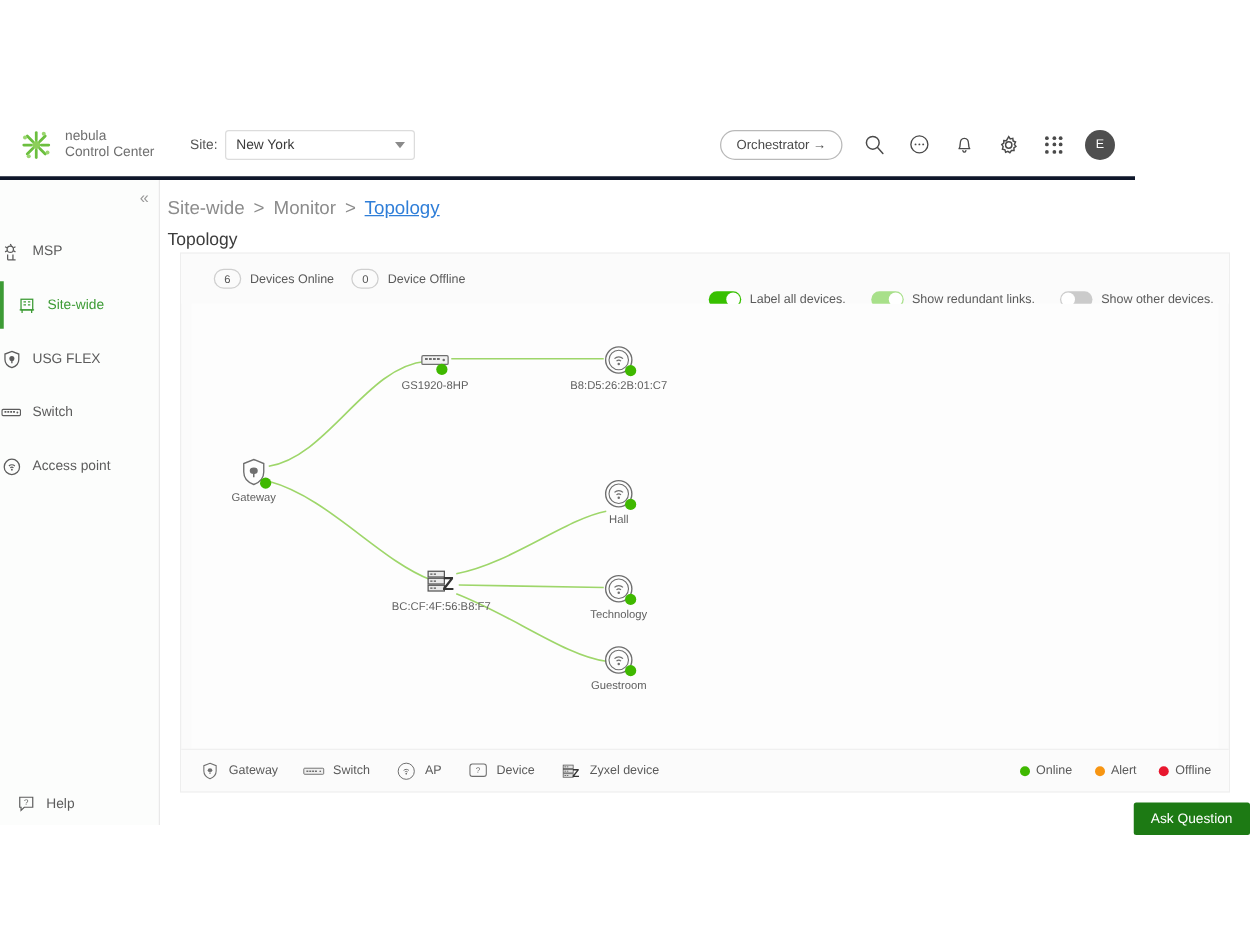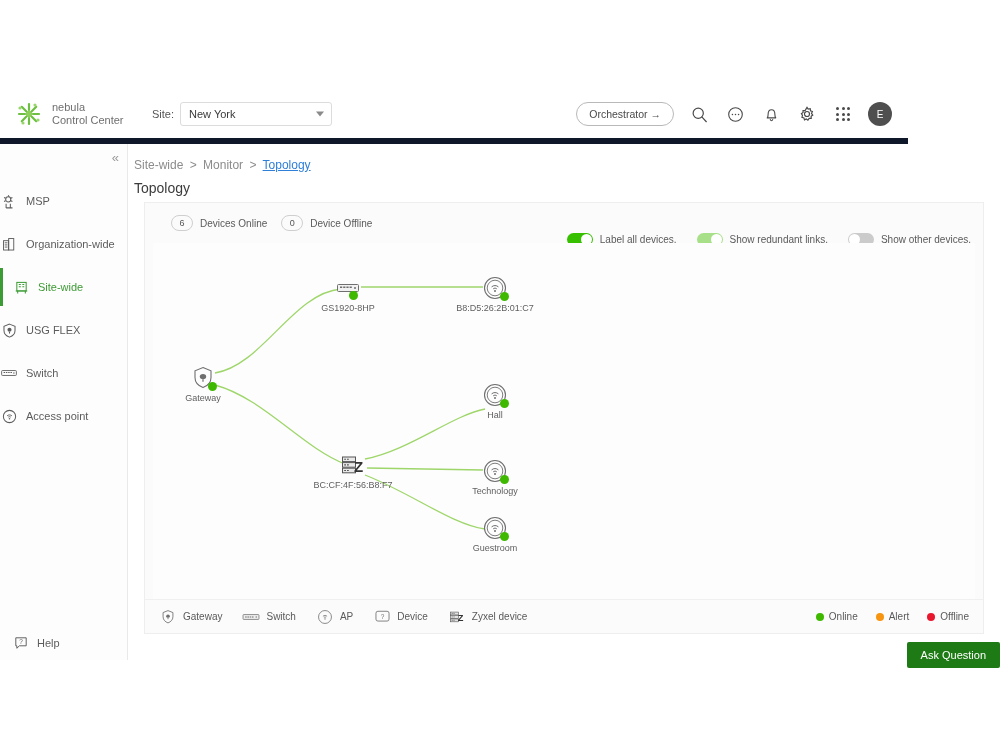--- a/index.html
+++ b/index.html
@@ -15,21 +15,21 @@
     left: 0; top: 90px;
     width: 1000px; height: 570px;
     background: #ffffff;
   }
 
   
   .header {
     position: absolute; left: 0; top: 0;
     width: 908px; height: 54px;
     background: #ffffff;
-    border-bottom: 6px solid #0f172a;
+    border-bottom: 3px solid #0f172a;
     display: flex; align-items: center; justify-content: space-between;
   }
   .brand { display: flex; align-items: center; margin-left: 14px; width: 120px; }
   .brand-logo { width: 30px; height: 30px; position: relative; }
   .brand-text { margin-left: 8px; font-size: 11px; color: #6f6f6f; line-height: 13px; }
   .brand-text div { white-space: nowrap; }
 
   .selector-group { display: flex; align-items: center; margin-left: 18px; }
   .sel-label { font-size: 11px; color: #555; margin-right: 6px; white-space: nowrap; }
   .sel-box {
@@ -89,21 +89,21 @@
   .help-row { display: flex; align-items: center; padding-left: 12px; font-size: 11px; color: #5c5c5c; }
   .help-row .nav-icon { margin-right: 7px; }
   .partner-link {
     display: block; text-align: center; margin-top: 16px;
     font-size: 9.5px; color: #2f7ed8; text-decoration: underline;
     line-height: 13px; padding: 0 12px;
   }
 
   
   .main { position: absolute; left: 128px; top: 54px; width: 872px; height: 516px; background: #fff; }
-  .breadcrumb { font-size: 12px; color: #8c8c8c; padding: 14px 0 0 6px; }
+  .breadcrumb { font-size: 15px; color: #8c8c8c; padding: 14px 0 0 6px; }
   .breadcrumb .sep { margin: 0 3px; }
   .breadcrumb .crumb-active { color: #2f7ed8; text-decoration: underline; }
   .page-title { font-size: 14px; color: #3c3c3c; padding: 8px 0 0 6px; }
 
   .panel {
     position: absolute; left: 16px; top: 58px;
     width: 840px; height: 432px;
     background: #fbfbfb; border: 1px solid #eeeeee;
   }
   .panel-toolbar {
@@ -283,30 +283,20 @@
         <span class="nav-icon">
           <svg width="17" height="17" viewBox="0 0 20 20" fill="none" stroke="#5c5c5c" stroke-width="1.2">
             <circle cx="8.5" cy="7.5" r="3"></circle>
             <path d="M8.5 2.6 L9.6 4.4 M13.4 5.2 L11.6 6.1 M13.4 10 L11.6 9.1 M3.6 5.2 L5.4 6.1 M3.6 10 L5.4 9.1"></path>
             <path d="M6 12.5 L6 17.5 M11 12.5 L11 17.5 M6 17.5 L13.5 17.5"></path>
           </svg>
         </span>
         <span class="nav-label">MSP</span>
       </div>
 
-      <div class="nav-item">
-        <span class="nav-icon">
-          <svg width="17" height="17" viewBox="0 0 20 20" fill="none" stroke="#5c5c5c" stroke-width="1.1">
-            <rect x="3" y="5.5" width="6" height="11"></rect>
-            <rect x="9" y="3" width="6" height="13.5"></rect>
-            <path d="M4.4 8 H7.6 M4.4 10.5 H7.6 M4.4 13 H7.6"></path>
-          </svg>
-        </span>
-        <span class="nav-label">Organization-wide</span>
-      </div>
 
       <div class="nav-item active">
         <span class="nav-icon">
           <svg width="17" height="17" viewBox="0 0 20 20" fill="none" stroke="#3d9b35" stroke-width="1.2">
             <rect x="4.5" y="4" width="11" height="10"></rect>
             <path d="M3.2 14 H16.8 M6.8 6.5 H9.2 M11 6.5 H13.2 M6.8 9.2 H9.2 M11 9.2 H13.2"></path>
             <path d="M5.5 14 V17 M14.5 14 V17"></path>
           </svg>
         </span>
         <span class="nav-label">Site-wide</span>

